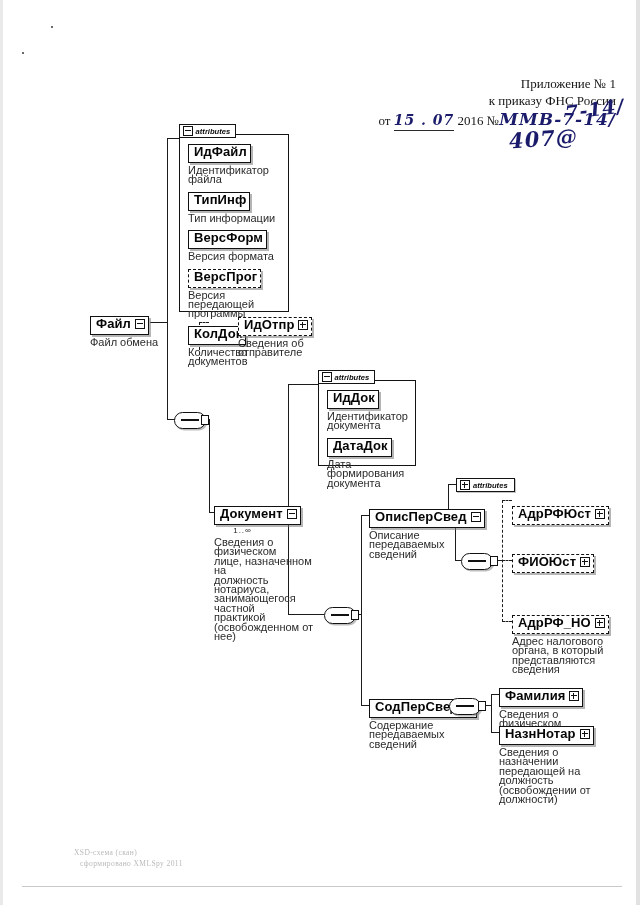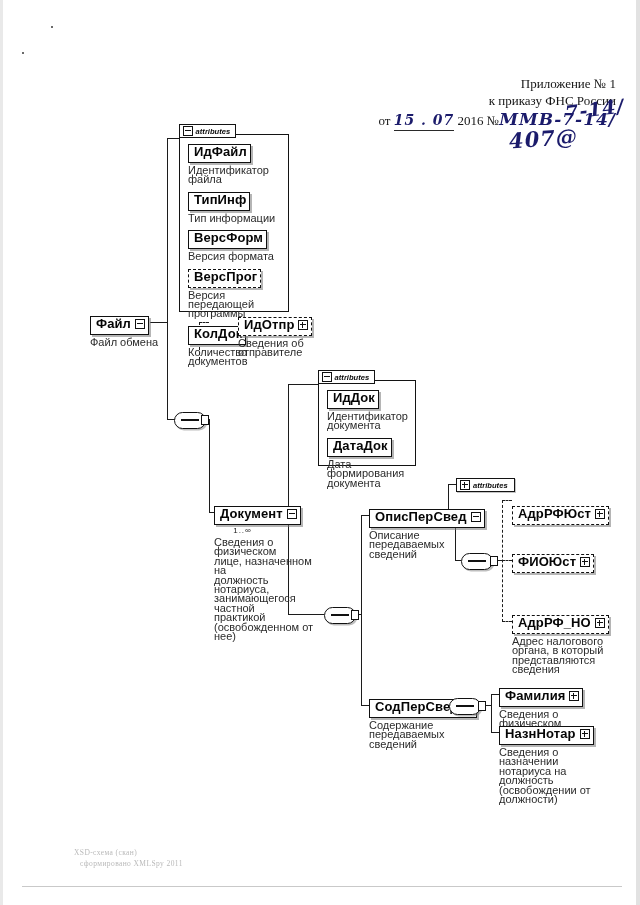--- a/index.html
+++ b/index.html
@@ -451,21 +451,21 @@
     <div class="desc">Сведения о физическом
 лице</div>
   </div>
 
   <div class="node" style="left:499px; top:724px; width:112px;">
     <div class="node-box">
       <span class="node-label">НазнНотар</span>
       <span class="exp plus"></span>
     </div>
     <div class="desc">Сведения о назначении
-нотариуса на должность
+передающей на должность
 (освобождении от
 должности)</div>
   </div>
 
   <div class="footer">
     <div>XSD-схема (скан)</div>
     <div class="f2">сформировано XMLSpy 2011</div>
   </div>
 
 </div>

